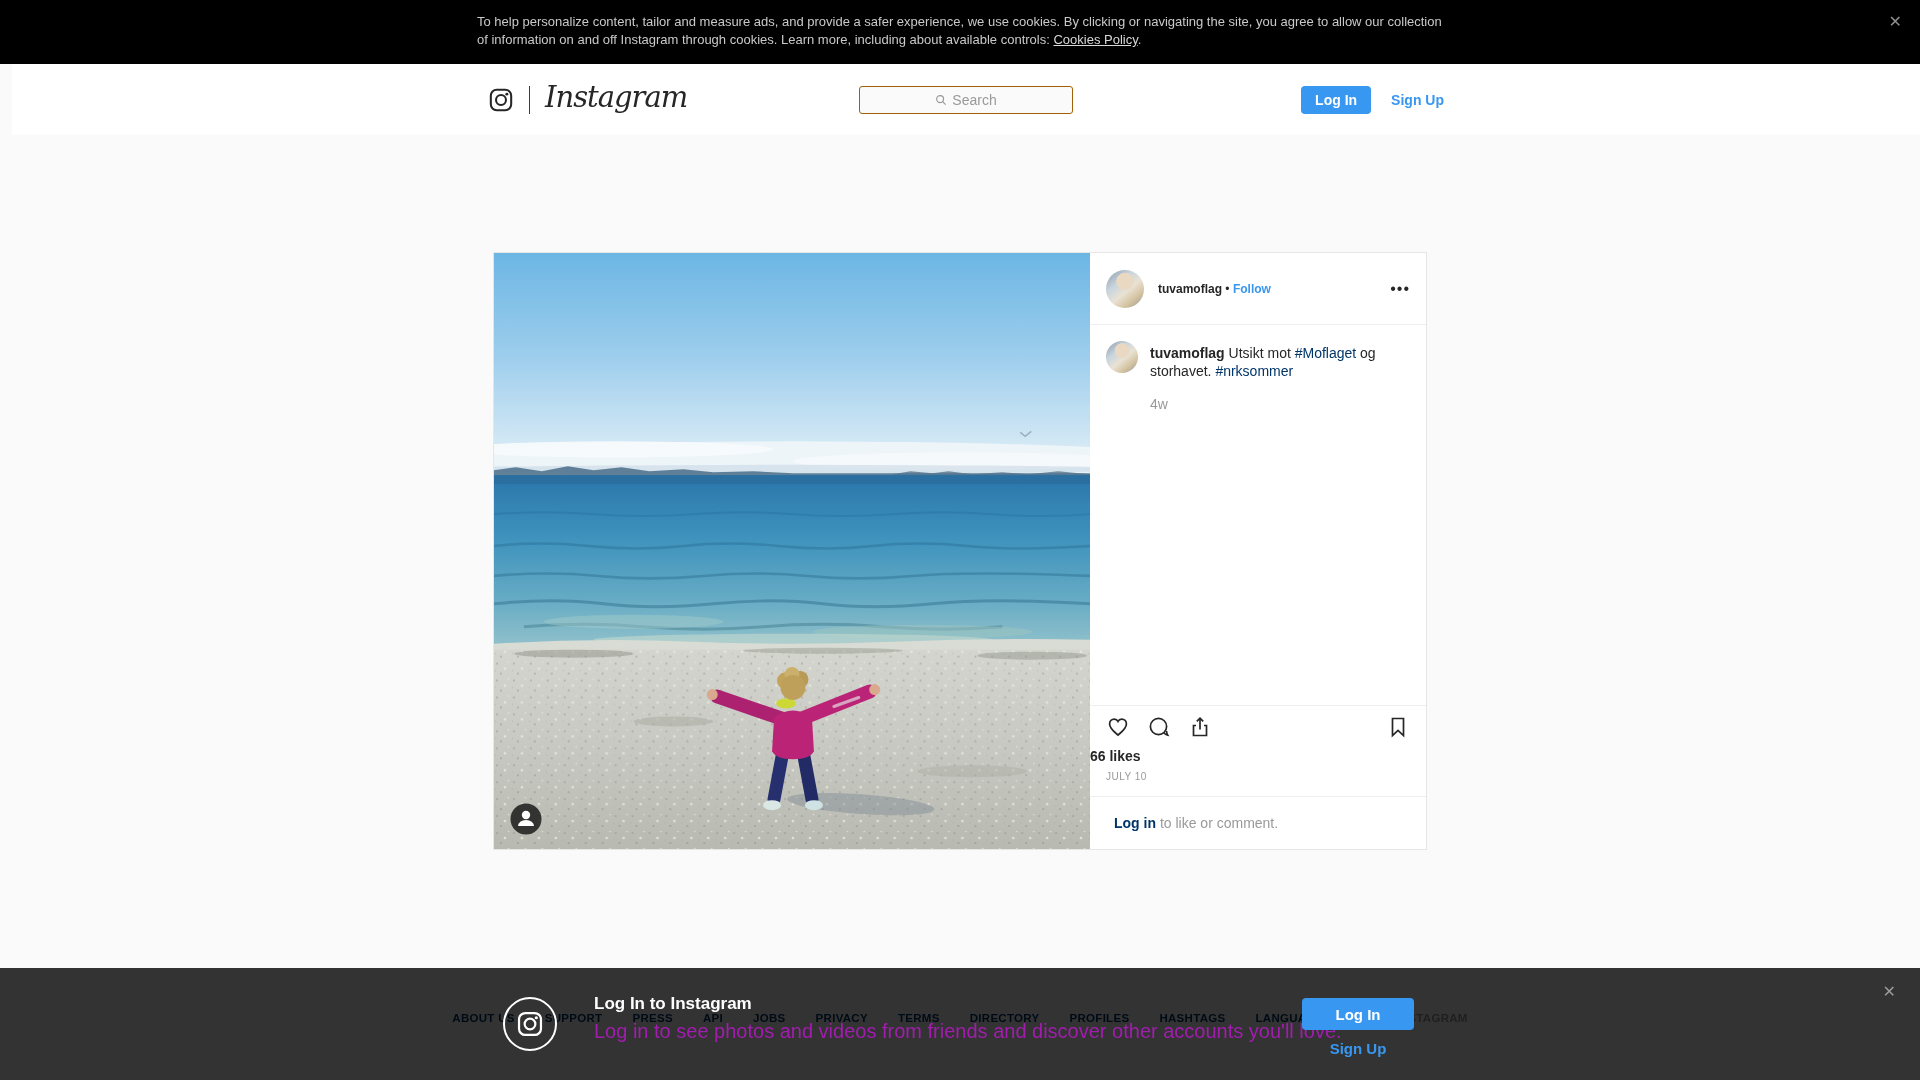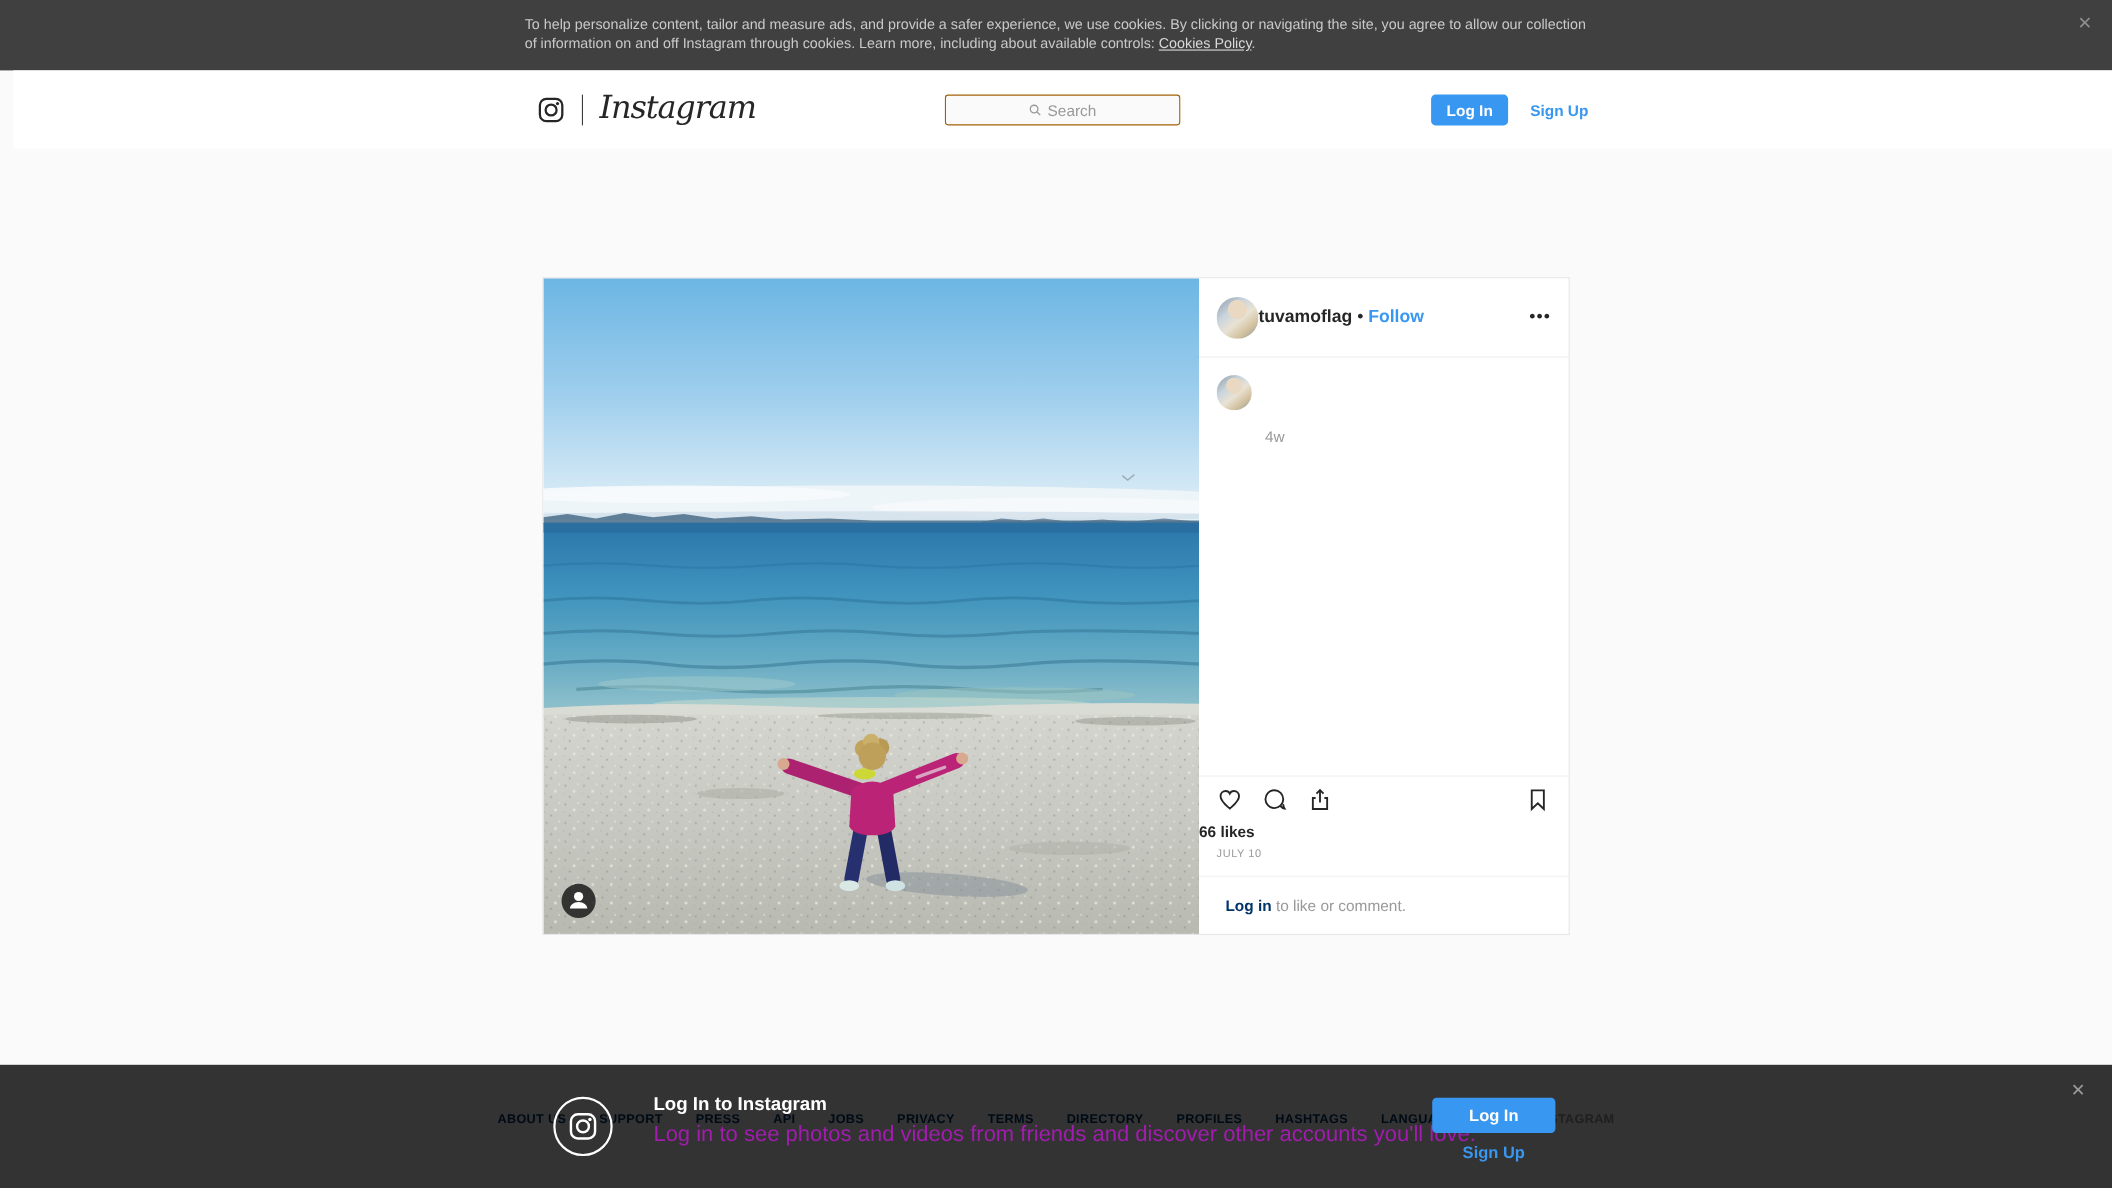--- a/index.html
+++ b/index.html
@@ -7,21 +7,21 @@
   body {
     position: relative;
     background: #fafafa;
     font-family: "Liberation Sans", sans-serif;
     color: #262626;
     overflow: hidden;
   }
   
   .cookie-banner {
     position: absolute; top: 0; left: 0; right: 0; height: 64px;
-    background: #404040;
+    background: #000000;
   }
   .cookie-banner .msg {
     width: 966px; margin: 0 auto; padding-top: 13px;
     font-size: 13px; line-height: 18px; color: #c9c9c9;
   }
   .cookie-banner .msg a { color: #d9d9d9; text-decoration: underline; cursor: pointer; }
   .banner-close {
     position: absolute; top: 14px; right: 18px;
     color: #8e8e8e; font-size: 16px; line-height: 16px; cursor: pointer;
     background: none; border: none; font-family: "Liberation Sans", sans-serif;
@@ -72,21 +72,21 @@
     padding: 0 16px; border-bottom: 1px solid #efefef;
   }
   .avatar {
     border-radius: 50%; flex: none;
     background:
       radial-gradient(circle at 50% 30%, #ead9c2 0 26%, transparent 27%),
       linear-gradient(140deg, #8a97a5 0%, #c7d4dd 32%, #e9e2d4 55%, #d3c29f 76%, #8b93a0 100%);
   }
   .avatar.lg { width: 38px; height: 38px; }
   .avatar.sm { width: 32px; height: 32px; }
-  .post-header .who { font-size: 16px; }
+  .post-header .who { margin-left: 14px; font-size: 12px; }
   .uname { font-weight: bold; color: #262626; cursor: pointer; }
   .sep-dot { color: #262626; }
   .follow { color: #3897f0; font-weight: bold; cursor: pointer; }
   .more-btn {
     margin-left: auto; background: none; border: none; cursor: pointer;
     font-size: 16px; letter-spacing: 1px; color: #262626; line-height: 1; padding: 4px 0;
     font-family: "Liberation Sans", sans-serif;
   }
   .comments { flex: 1; padding: 16px; overflow: hidden; }
   .caption-row { display: flex; }
@@ -253,20 +253,21 @@
       <div class="avatar lg"></div>
       <div class="who">
         <span class="uname">tuvamoflag</span><span class="sep-dot"> • </span><span class="follow">Follow</span>
       </div>
       <button class="more-btn">•••</button>
     </div>
 
     <div class="comments">
       <div class="caption-row">
         <div class="avatar sm"></div>
+        <div class="caption-text"><span class="uname">tuvamoflag</span><span> Utsikt mot </span><span class="tag">#Moflaget</span><span> og storhavet. </span><span class="tag">#nrksommer</span></div>
       </div>
       <div class="timestamp">4w</div>
     </div>
 
     <div class="actions-row">
       <button class="icon-btn">
         <svg viewBox="0 0 24 24" fill="none" stroke="currentColor" stroke-width="1.7">
           <path d="M12 20.1 C8.2 16.7 3.6 13.4 3.6 8.9 C3.6 6.1 5.7 4.1 8.3 4.1 C9.9 4.1 11.3 5 12 6.4 C12.7 5 14.1 4.1 15.7 4.1 C18.3 4.1 20.4 6.1 20.4 8.9 C20.4 13.4 15.8 16.7 12 20.1 Z"></path>
         </svg>
       </button>

